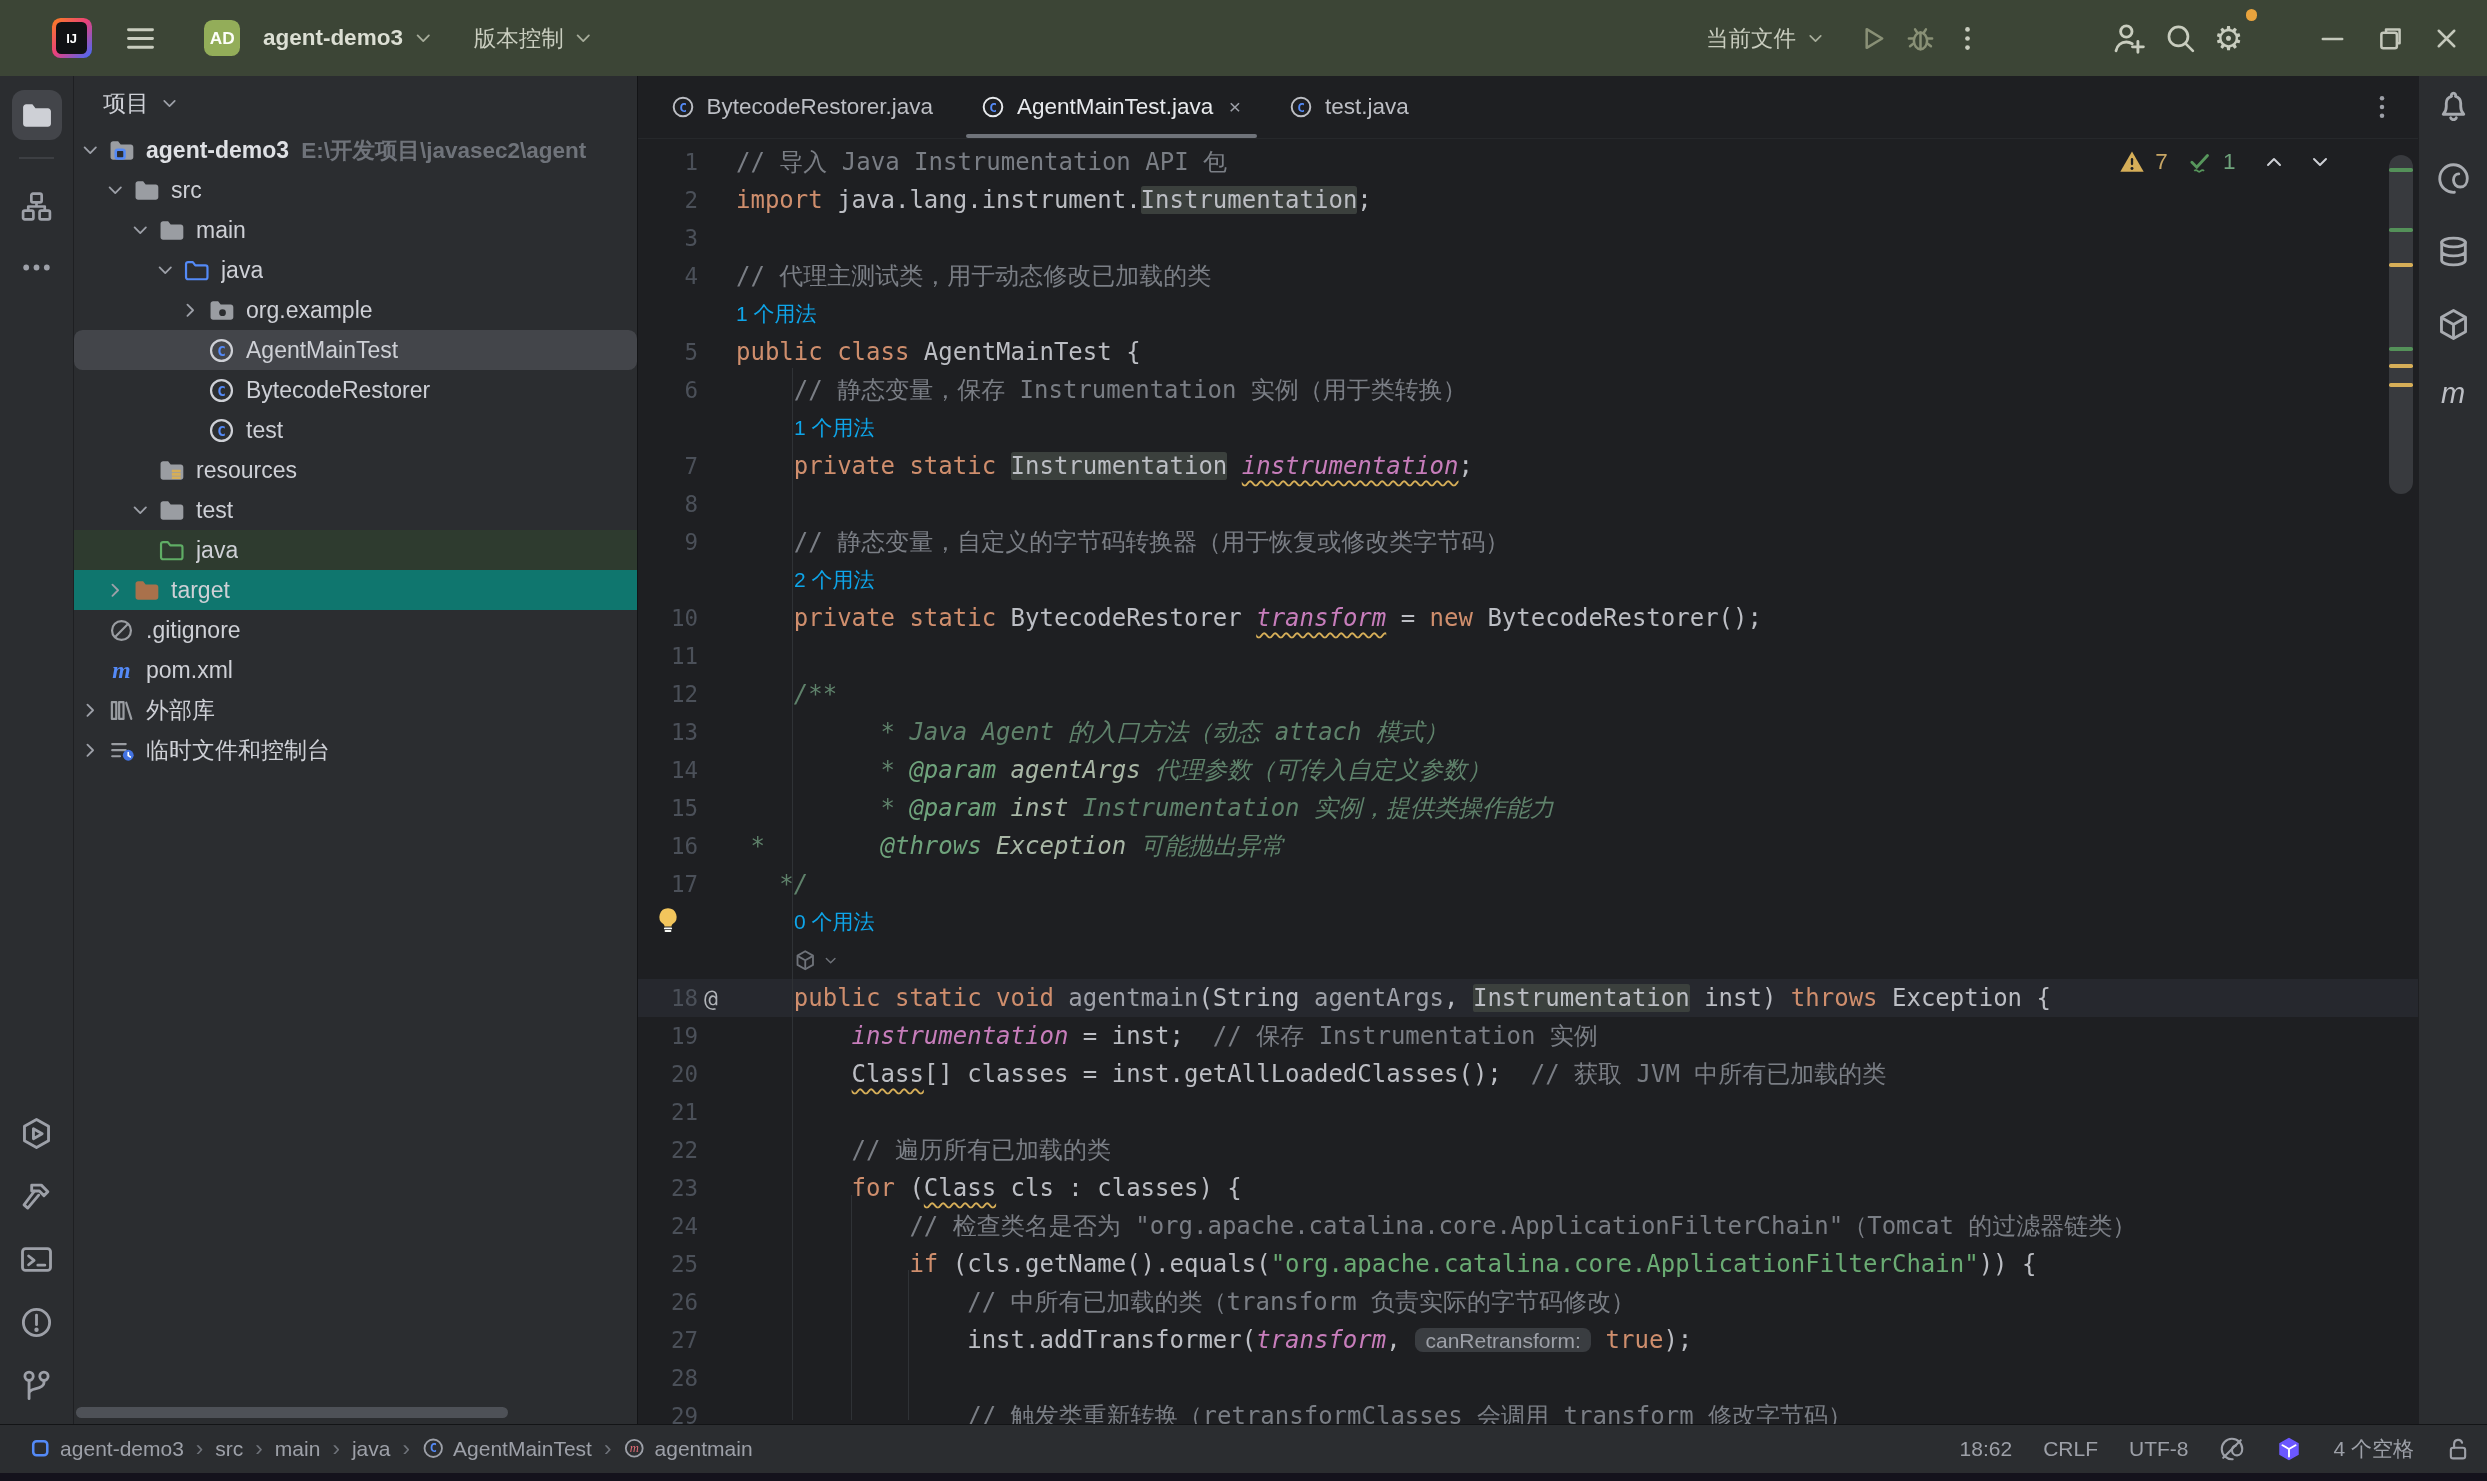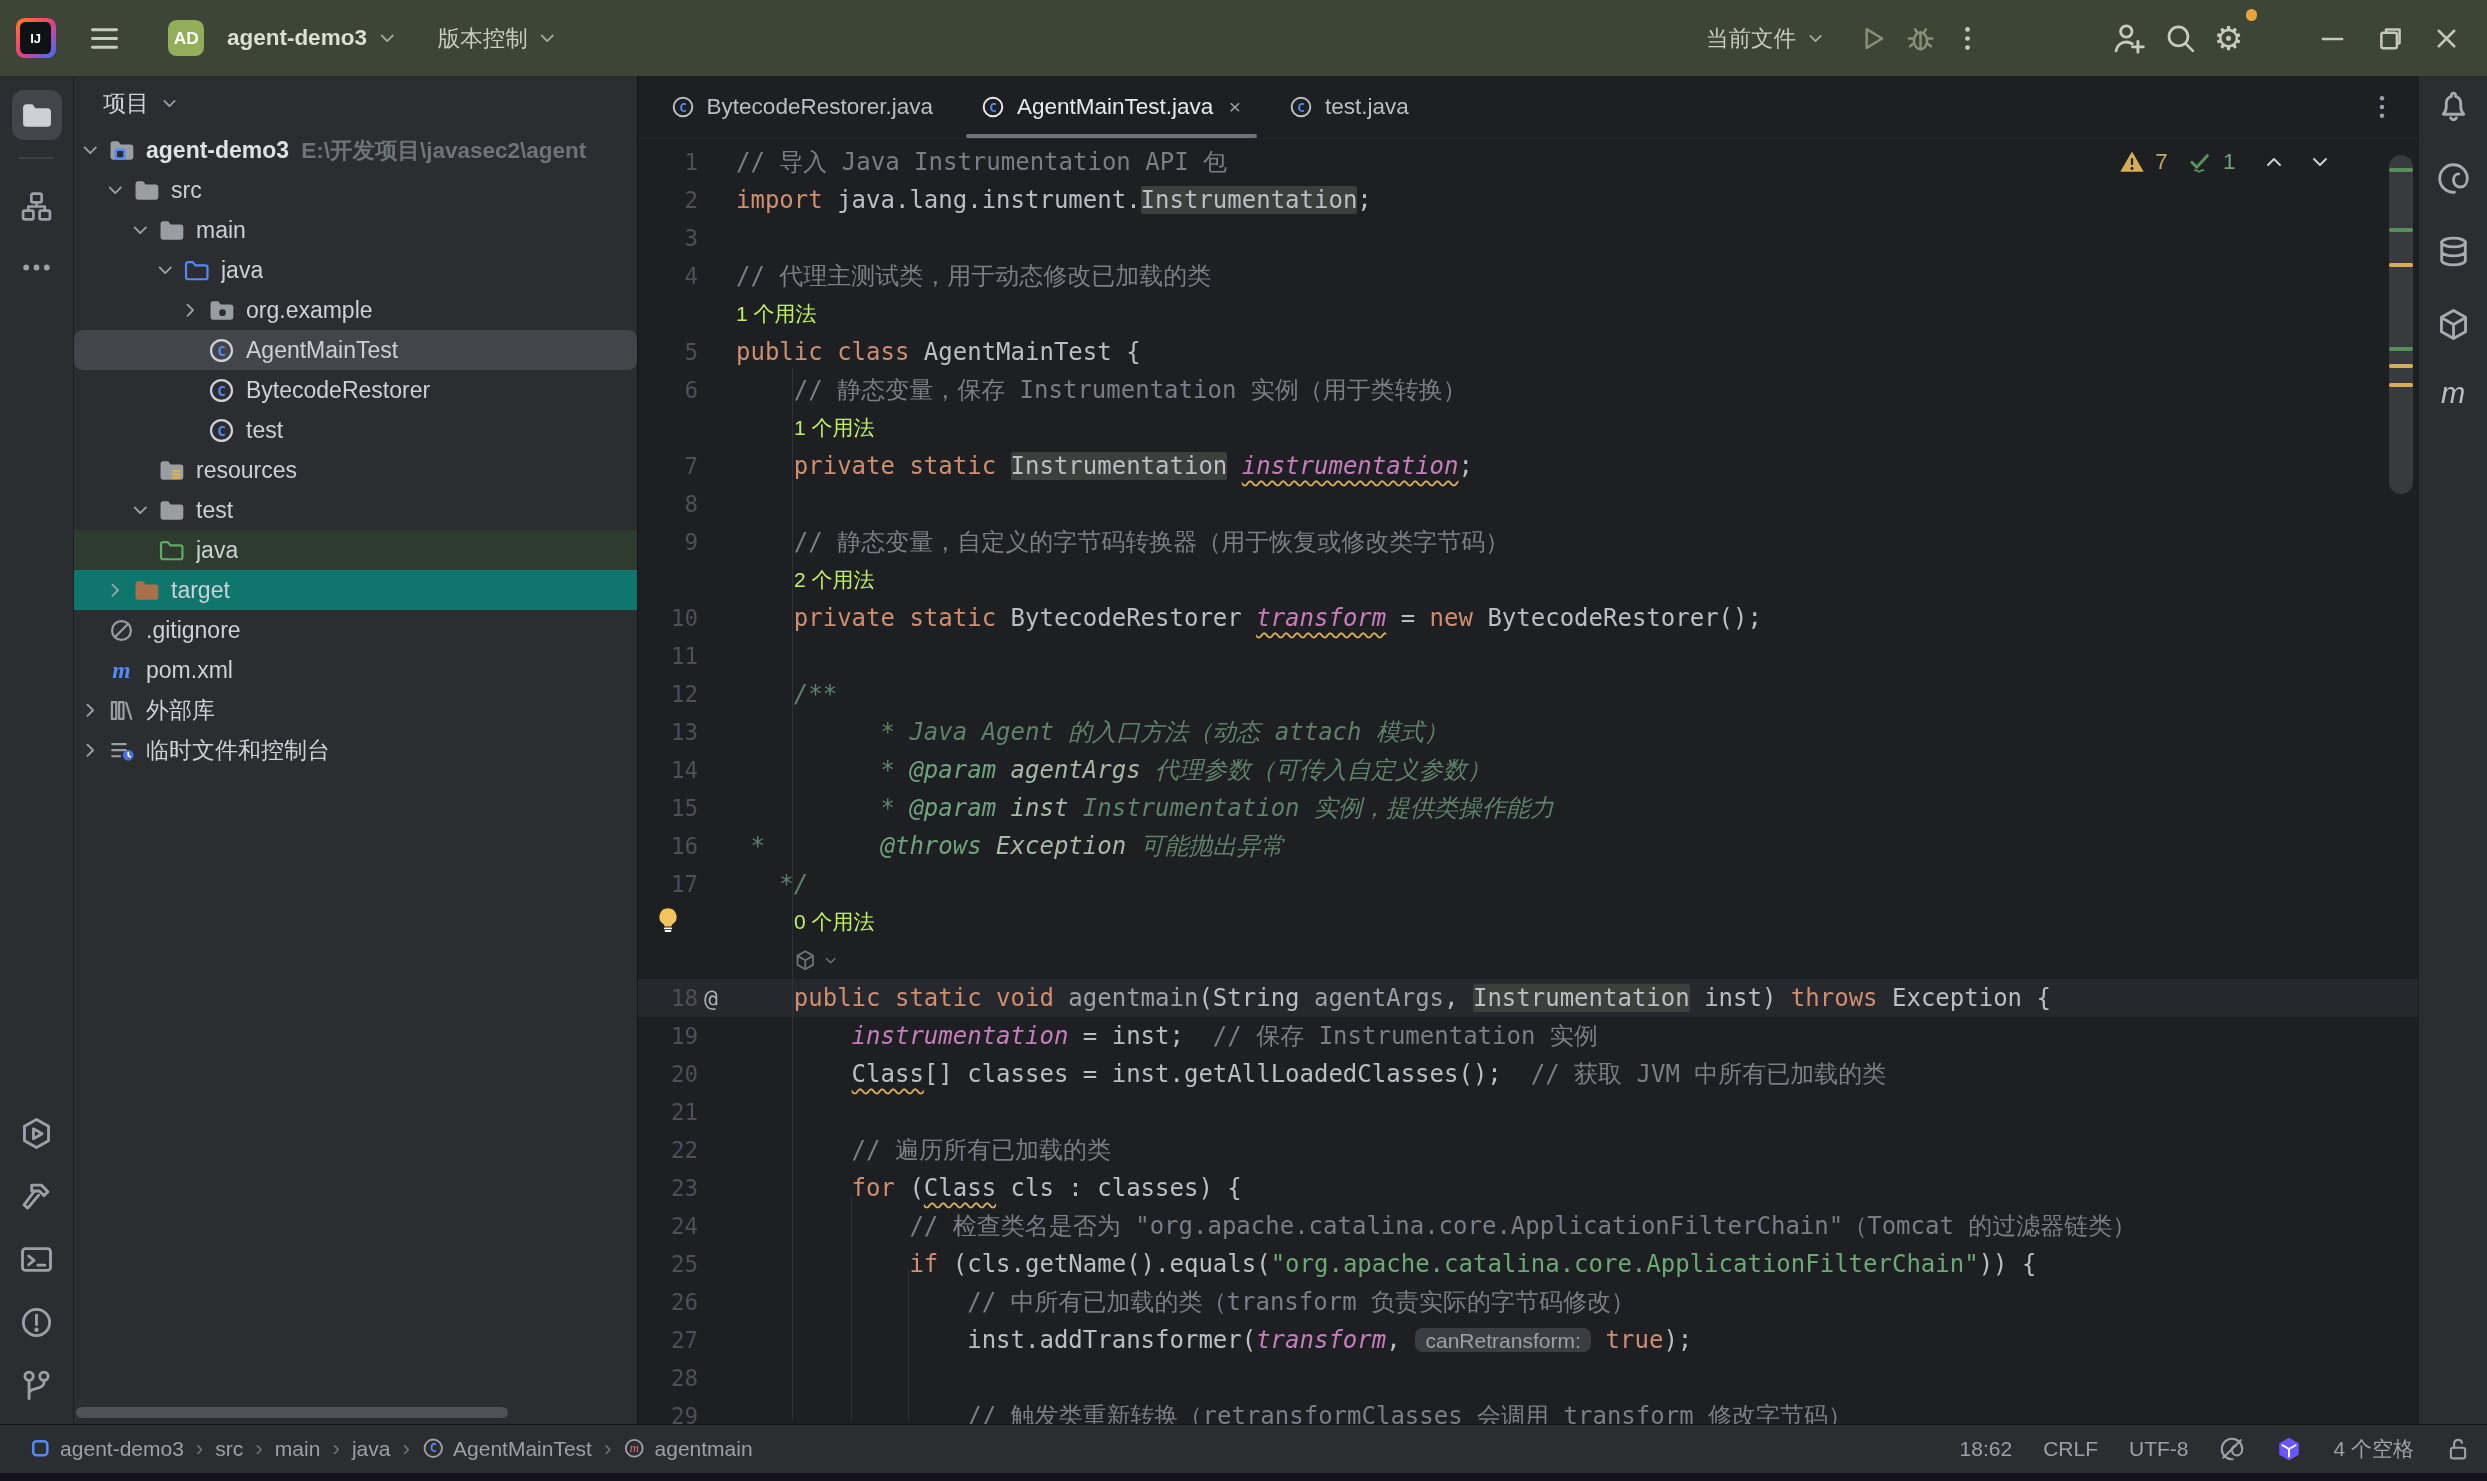--- a/index.html
+++ b/index.html
@@ -3,21 +3,21 @@
 <meta charset="utf-8">
 <style>
   html,body{margin:0;padding:0;background:#101114;}
   #app{position:relative;width:2487px;height:1482px;background:#1E1F22;overflow:hidden;
        font-family:"Liberation Sans","DejaVu Sans",sans-serif;color:#BCBEC4;
        display:flex;flex-direction:column;}
   svg{display:block}
   .s{fill:none;stroke:currentColor;stroke-width:1.3;stroke-linecap:round;stroke-linejoin:round}
   .ico{display:inline-block;vertical-align:middle;line-height:0}
   
-  .titlebar{height:76px;flex:none;background:#3C4536;display:flex;align-items:center;color:#C9CDBF;font-size:22.5px;}
+  .titlebar{height:76px;flex:none;background:#3C4536;display:flex;align-items:center;color:#C9CDBF;font-size:22.5px;padding-left:36px;}
   .logo{width:40px;height:40px;border-radius:8.6px;margin-left:15.6px;flex:none;
         background:linear-gradient(135deg,#FC801D,#E9407C 48%,#3B6CFF);position:relative}
   .logo i{position:absolute;inset:4.3px;background:#101114;border-radius:5.2px;
           font-style:normal;color:#fff;font-weight:bold;font-size:13px;display:flex;align-items:center;justify-content:center}
   .tbtn{display:flex;align-items:center;gap:8.6px;padding:8.6px;border-radius:8.6px;cursor:default}
   .chip{width:36px;height:36px;border-radius:8.6px;background:#93AD59;color:#FDFEF9;font-weight:bold;
         font-size:17.3px;display:flex;align-items:center;justify-content:center;margin-left:38px}
   .tname{font-weight:600;color:#DCDFD4;margin-left:14px}
   .dimchev{color:#A7AD9B}
   .tspacer{flex:1}
@@ -69,21 +69,21 @@
   .tag{color:#6FA37C;font-style:italic}
   .docb{color:#A9B7A6;font-style:italic}
   .str{color:#6AAB73}
   .fld{color:#C77DBB;font-style:italic}
   .fldw{color:#C77DBB;font-style:italic;text-decoration:underline wavy #D6AE58 1.7px;text-underline-offset:6px}
   .hlb{color:#BCBEC4;background:#3B403D;border-radius:2.6px}
   .wavyy{color:#BCBEC4;text-decoration:underline wavy #D6AE58 1.7px;text-underline-offset:6px}
   .dim{color:#9DA0A8}
   .chiptok{background:#3A3D41;color:#9DA0A8;border-radius:7.8px;padding:0.9px 10.4px;font-size:21px;
            font-family:"Liberation Sans","DejaVu Sans",sans-serif}
-  .inlay{color:#bef264;font-size:21px;font-family:"Liberation Sans","DejaVu Sans",sans-serif}
+  .inlay{color:#0ea5e9;font-size:21px;font-family:"Liberation Sans","DejaVu Sans",sans-serif}
   .guide{position:absolute;width:0.9px;background:#2F3236}
   .inspect{position:absolute;top:10.4px;right:86px;display:flex;align-items:center;gap:10.4px;
            font-size:22.5px;font-family:"Liberation Sans","DejaVu Sans",sans-serif}
   .inspect .wn{color:#C8A665}.inspect .ps{color:#6FA37C}
   .inspect .nav{color:#CED0D6;margin-left:8.6px}
   .estripe{position:absolute;top:8.6px;right:3.5px;width:29px;bottom:8.6px}
   .ethumb{position:absolute;top:7px;right:1.7px;width:24px;height:339px;background:rgba(150,155,165,.22);border-radius:12px}
   .emark{position:absolute;right:1.7px;width:24px;height:4.3px;border-radius:1.7px}
   
   .rstrip{width:68px;flex:none;background:#2B2D30;border-left:0.9px solid #1E1F22;display:flex;flex-direction:column;align-items:center;color:#A8ABB0}

